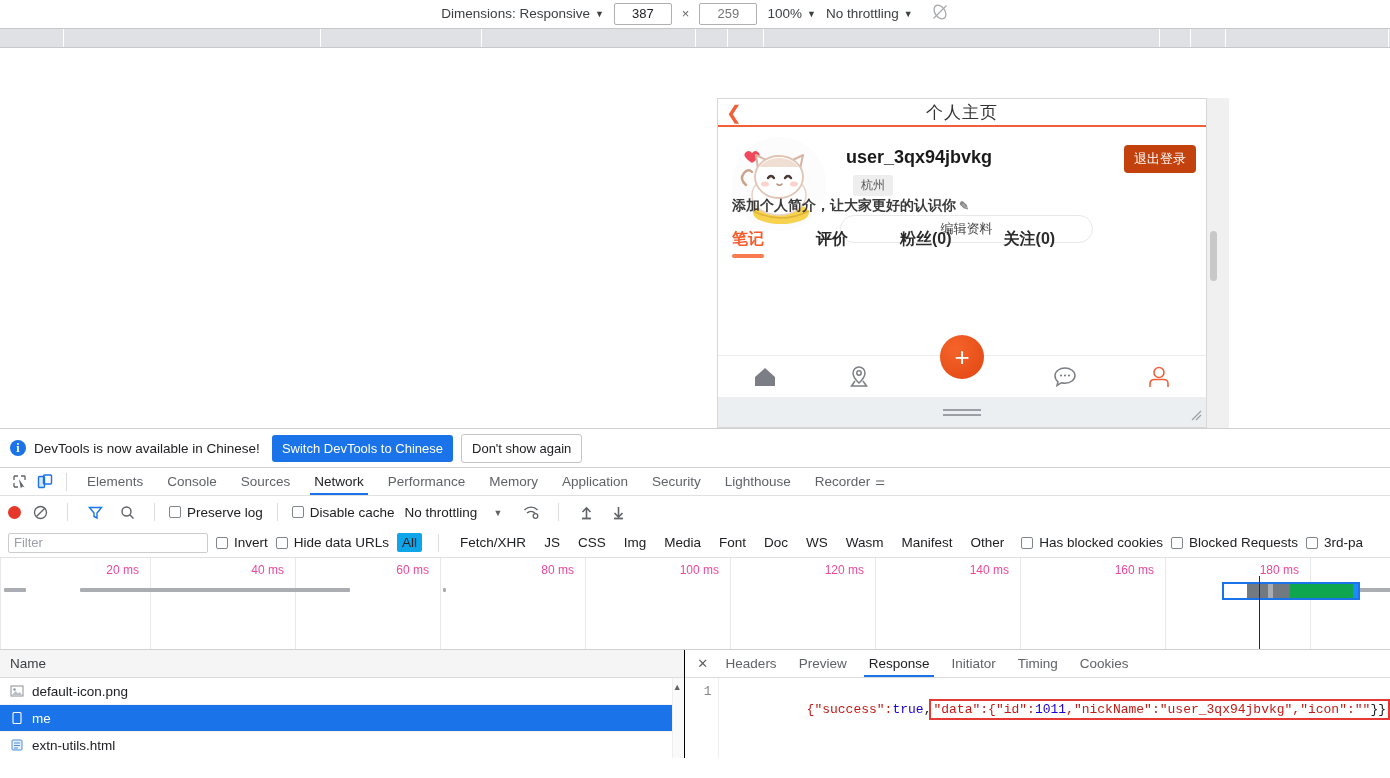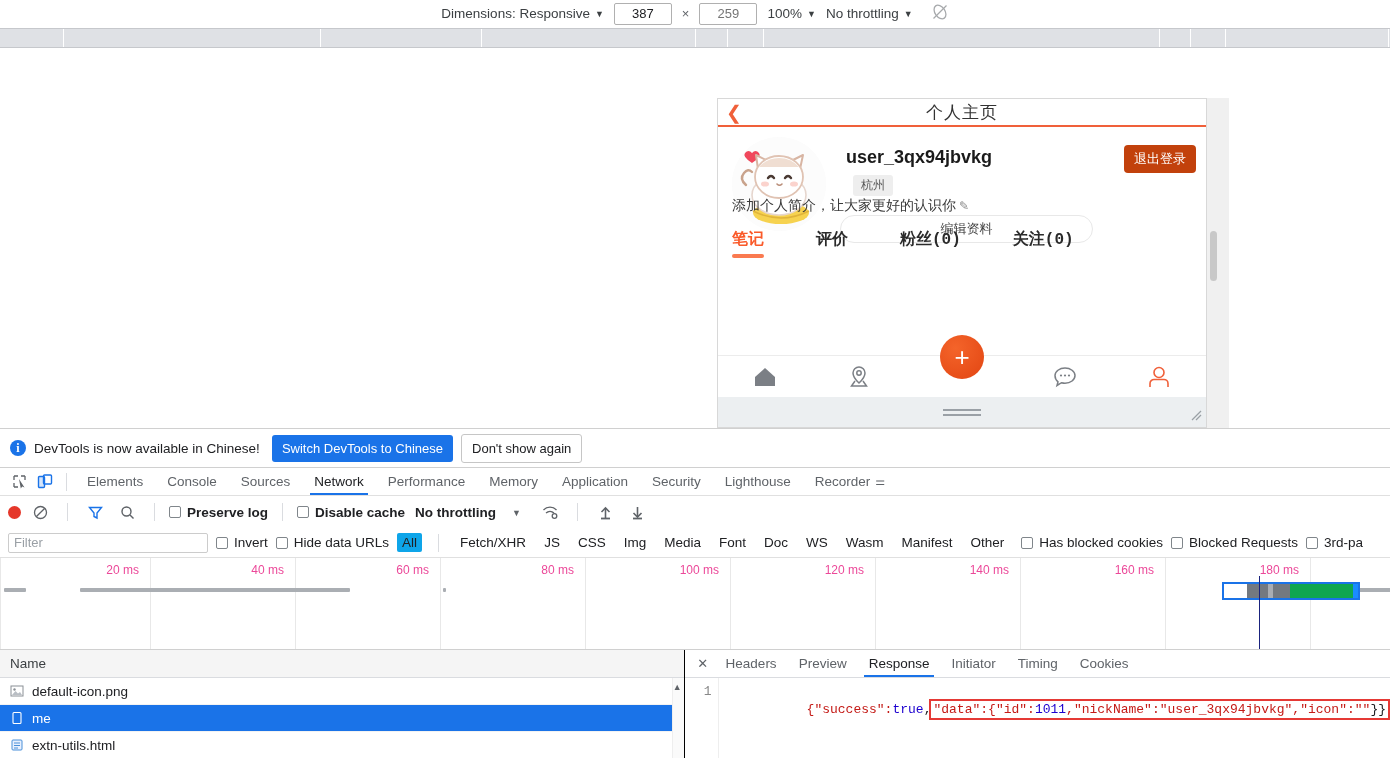--- a/index.html
+++ b/index.html
@@ -105,37 +105,36 @@
     font-size: 13px; padding: 5px 10px; border-radius: 4px;
     border: none; cursor: pointer; white-space: nowrap;
   }
   #city-badge {
     position: absolute; left: 135px; top: 48px;
     background: #eeeeee; color: #555;
     font-size: 12px; padding: 2px 8px; border-radius: 3px;
   }
   #bio-text {
     position: absolute; left: 14px; top: 70px;
-    font-size: 14px; color: #3a3a3a; white-space: nowrap;
+    font-size: 14px; color: #3a3a3a; white-space: nowrap; font-weight: bold;
   }
   #bio-pen { font-size: 12px; color: #888; margin-left: 3px; }
   #edit-profile-btn {
     position: absolute; left: 122px; top: 88px;
     width: 253px; height: 28px;
     border: 1px solid #e8e8e8; border-radius: 16px;
     background: #ffffff;
     display: flex; align-items: center; justify-content: center;
     font-size: 13px; color: #444; cursor: pointer;
   }
   
   #profile-tabs {
     position: absolute; left: 0; top: 102px; width: 100%;
     display: flex; align-items: flex-end; padding: 0 14px;
     gap: 52px;
-    font-family: Liberation Mono, monospace;
   }
   .ptab { font-size: 16px; font-weight: bold; color: #2b2b2b; cursor: pointer; position: relative; padding-bottom: 8px;}
   .ptab.active { color: #fa5a2a; }
   .ptab.active::after {
     content: ""; position: absolute; left: 0; bottom: 0;
     width: 32px; height: 4px; background: #fa7a50; border-radius: 2px;
   }
   
   #phone-bottomnav {
     position: absolute; left: 0; bottom: 30px; width: 488px; height: 42px;
@@ -211,21 +210,21 @@
   }
   .dt-tab.active { color: #202124; }
   .dt-tab.active::after {
     content: ""; position: absolute; left: 8px; right: 8px; bottom: -1px;
     height: 2px; background: #1a73e8;
   }
 
   
   #net-toolbar {
     height: 32px; display: flex; align-items: center;
-    gap: 6px; padding: 0 8px; font-weight: bold;
+    gap: 6px; padding: 0 8px;
   }
   #record-dot {
     width: 13px; height: 13px; border-radius: 50%;
     background: #e5372a; cursor: pointer;
   }
   .cb { width: 12px; height: 12px; border: 1px solid #80868b; border-radius: 2px; background: #fff; display:inline-block; }
   .cb-label { display: flex; align-items: center; gap: 6px; font-size: 13.5px; color: #202124; cursor: pointer; }
   .tb-text { font-size: 13.5px; color: #202124; cursor: pointer; }
 
   

